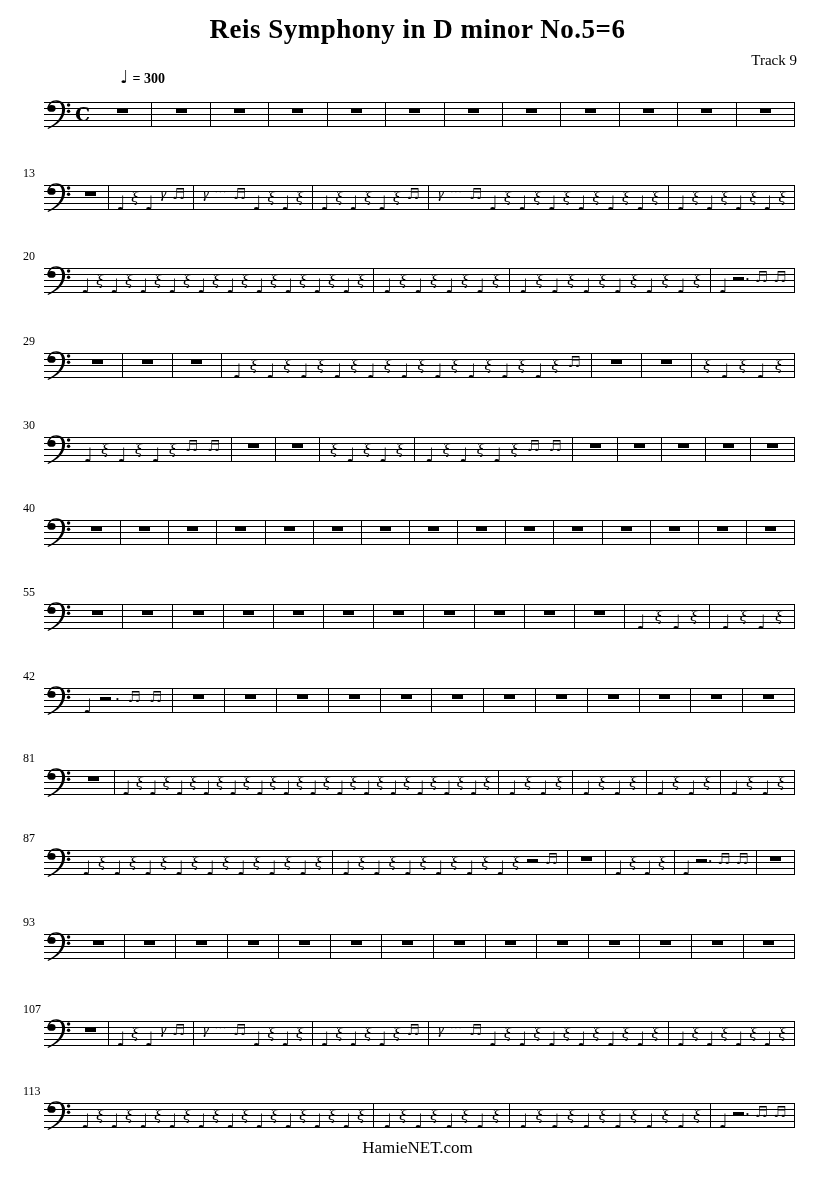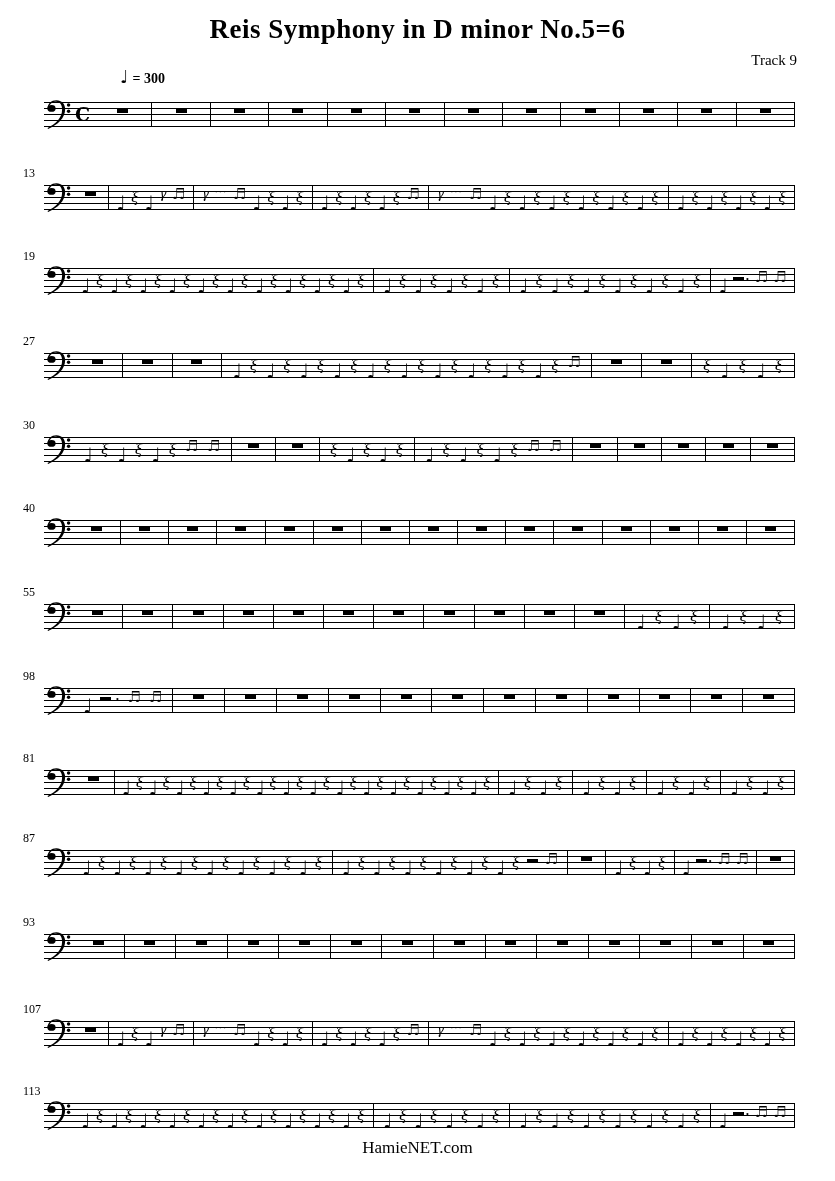--- a/index.html
+++ b/index.html
@@ -182,21 +182,21 @@
             <span class="tok tok-r">ξ</span>
             <span class="tok tok-q">♩</span>
             <span class="tok tok-r">ξ</span>
             <span class="tok tok-q">♩</span>
             <span class="tok tok-r">ξ</span>
           </div>
         </div>
       </div>
     </div>
     <div class="system" style="top: 268px;">
-      <div class="mnum">19</div>
+      <div class="mnum">20</div>
       <div class="staff">
         <svg class="clef" viewBox="0 0 30 34" width="27" height="31">
           <ellipse cx="7.2" cy="10.2" rx="4.6" ry="3.8"></ellipse>
           <path d="M2.8,10.5 C2.8,4.8 7.2,1.2 12.6,1.2 C18.6,1.2 22.4,5.4 22.4,11.2 C22.4,20.6 14.4,28.6 3.4,33 L2.8,31.9 C12.2,27.3 19,20.2 19,11.4 C19,6.2 16.6,2.9 12.4,2.9 C8.8,2.9 5.4,5 4.6,8.4 Z"></path>
           <circle cx="26.2" cy="6.4" r="1.9"></circle>
           <circle cx="26.2" cy="13.4" r="1.9"></circle>
         </svg>
         <div class="measures">
           <div class="measure" style="flex-grow: 16;">
             <span class="tok tok-q">♩</span>
@@ -248,21 +248,21 @@
             <span class="tok tok-q">♩</span>
             <span class="rest-half"></span>
             <span class="rest-dot">·</span>
             <span class="tok tok-x">♬</span>
             <span class="tok tok-x">♬</span>
           </div>
         </div>
       </div>
     </div>
     <div class="system" style="top: 353px;">
-      <div class="mnum">27</div>
+      <div class="mnum">29</div>
       <div class="staff">
         <svg class="clef" viewBox="0 0 30 34" width="27" height="31">
           <ellipse cx="7.2" cy="10.2" rx="4.6" ry="3.8"></ellipse>
           <path d="M2.8,10.5 C2.8,4.8 7.2,1.2 12.6,1.2 C18.6,1.2 22.4,5.4 22.4,11.2 C22.4,20.6 14.4,28.6 3.4,33 L2.8,31.9 C12.2,27.3 19,20.2 19,11.4 C19,6.2 16.6,2.9 12.4,2.9 C8.8,2.9 5.4,5 4.6,8.4 Z"></path>
           <circle cx="26.2" cy="6.4" r="1.9"></circle>
           <circle cx="26.2" cy="13.4" r="1.9"></circle>
         </svg>
         <div class="measures">
           <div class="measure" style="flex-grow: 3;">
             <span class="rest-whole"></span>
@@ -483,21 +483,21 @@
           <div class="measure" style="flex-grow: 4;">
             <span class="tok tok-q">♩</span>
             <span class="tok tok-r">ξ</span>
             <span class="tok tok-q">♩</span>
             <span class="tok tok-r">ξ</span>
           </div>
         </div>
       </div>
     </div>
     <div class="system" style="top: 688px;">
-      <div class="mnum">98</div>
+      <div class="mnum">42</div>
       <div class="staff">
         <svg class="clef" viewBox="0 0 30 34" width="27" height="31">
           <ellipse cx="7.2" cy="10.2" rx="4.6" ry="3.8"></ellipse>
           <path d="M2.8,10.5 C2.8,4.8 7.2,1.2 12.6,1.2 C18.6,1.2 22.4,5.4 22.4,11.2 C22.4,20.6 14.4,28.6 3.4,33 L2.8,31.9 C12.2,27.3 19,20.2 19,11.4 C19,6.2 16.6,2.9 12.4,2.9 C8.8,2.9 5.4,5 4.6,8.4 Z"></path>
           <circle cx="26.2" cy="6.4" r="1.9"></circle>
           <circle cx="26.2" cy="13.4" r="1.9"></circle>
         </svg>
         <div class="measures">
           <div class="measure" style="flex-grow: 4;">
             <span class="tok tok-q">♩</span>

